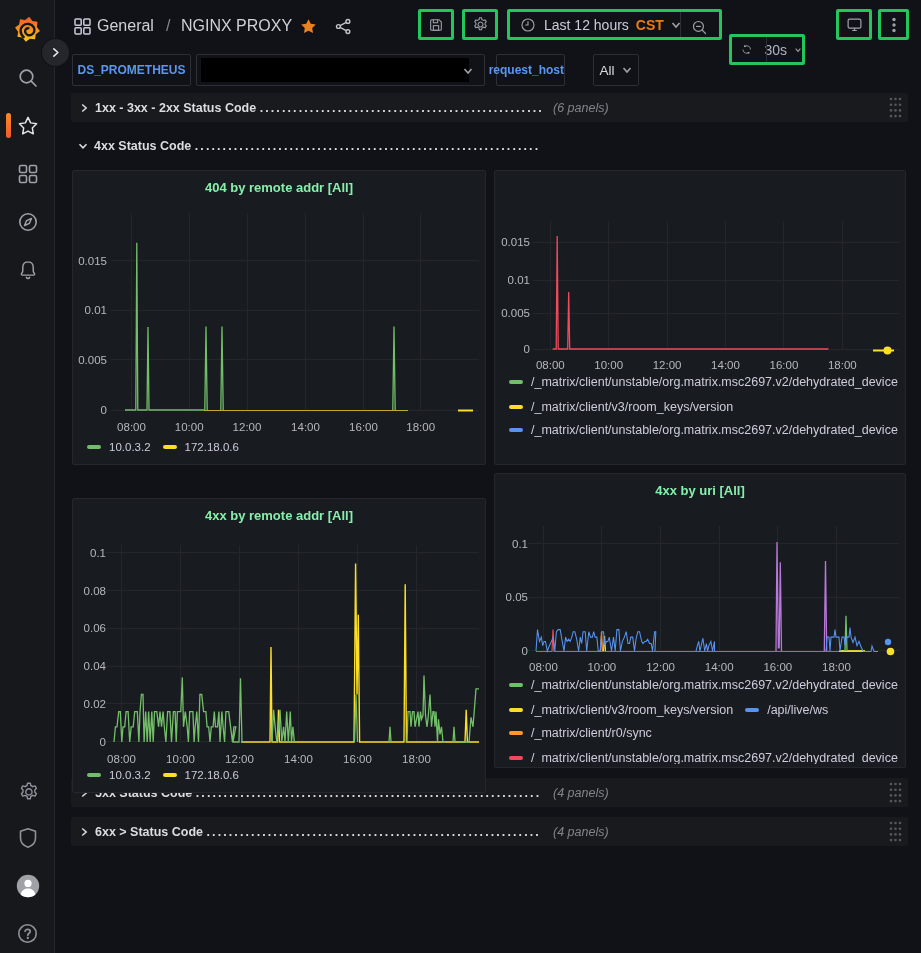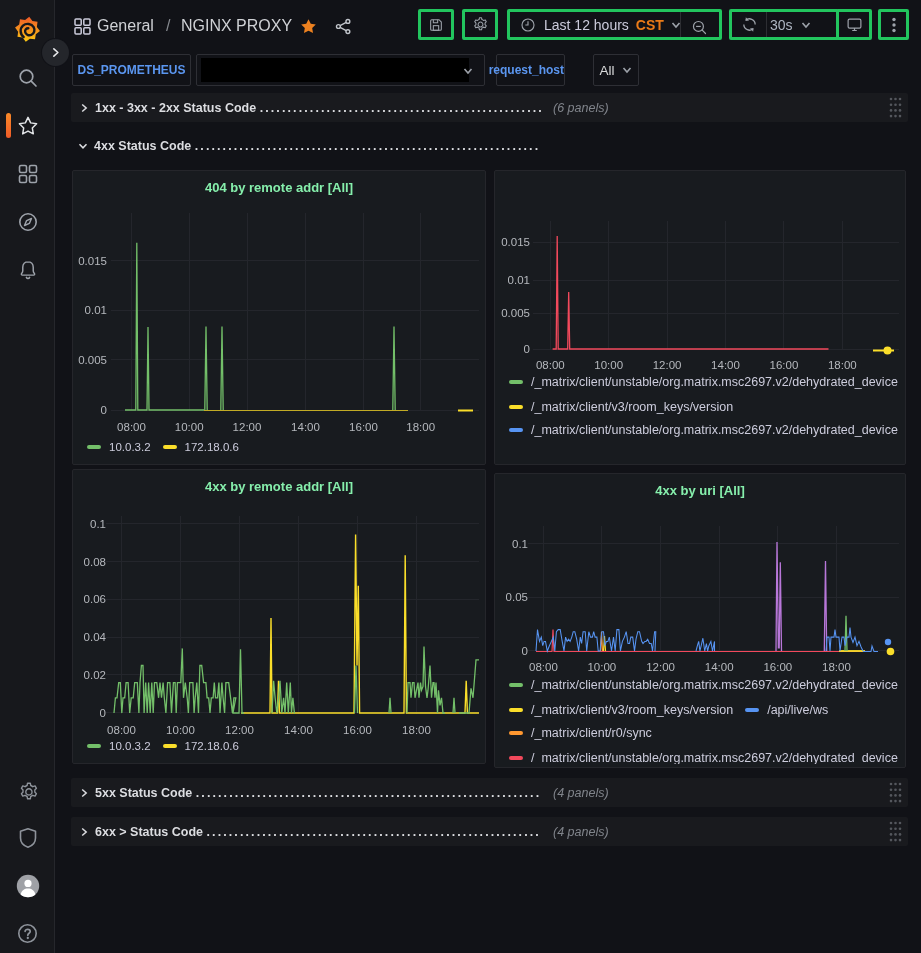--- a/index.html
+++ b/index.html
@@ -182,21 +182,21 @@
       <path d="M2.5 4 L6 8 L9.5 4" fill="none" stroke="#9da2aa" stroke-width="1.6"></path>
     </svg>
   <div style="position:absolute; right:38px; top:0; bottom:0; border-right:1px solid #2d2e33;"></div>
   <svg style="position:absolute; right:11px; top:7px;" width="17" height="17" viewBox="0 0 24 24">
       <circle cx="10.5" cy="10.5" r="7" fill="none" stroke="#9da2aa" stroke-width="1.7"></circle>
       <path d="M15.8 15.8 L20.5 20.5" stroke="#9da2aa" stroke-width="1.7" stroke-linecap="round"></path>
       <path d="M7.2 10.5 L13.8 10.5" stroke="#9da2aa" stroke-width="1.7"></path>
     </svg>
 </div>
 
-<div class="btn" style="left:729px; width:110px; justify-content:flex-start;">
+<div class="btn" style="left:729px; width:76px; justify-content:flex-start;margin-top:25px;">
   <svg style="margin-left:9px;" width="17" height="17" viewBox="0 0 24 24">
       <g fill="none" stroke="#9da2aa" stroke-width="1.8">
         <path d="M20 12 A8 8 0 0 0 6.5 6.2"></path>
         <path d="M4 12 A8 8 0 0 0 17.5 17.8"></path>
       </g>
       <path d="M6.8 1.8 L6.5 6.6 L11.3 6.8 Z" fill="#9da2aa"></path>
       <path d="M17.2 22.2 L17.5 17.4 L12.7 17.2 Z" fill="#9da2aa"></path>
     </svg>
   <div style="position:absolute; left:34px; top:0; bottom:0; border-right:1px solid #2d2e33;"></div>
   <span style="color:#aeb6c2; font-size:14px; margin-left:12px;">30s</span>
@@ -373,21 +373,21 @@
 <text class="xtick" x="347.3" y="197.5">18:00</text>
 <path d="M57.6,178 L61.2,178 L62.2,65 L63.2,178 L72.7,178 L73.7,121 L74.7,178 L333.5,178" stroke="#f2495c" stroke-width="1.3" fill="none"></path>
 <path d="M378,179.5 L399,179.5" stroke="#fade2a" stroke-width="2" fill="none"></path>
 <circle cx="392.5" cy="179.5" r="4" fill="#fade2a"></circle>
 </svg>
   <div class="leg" style="left:14px; top:204px;"><span class="sw" style="background:#73bf69;"></span>/_matrix/client/unstable/org.matrix.msc2697.v2/dehydrated_device</div>
   <div class="leg" style="left:14px; top:229px;"><span class="sw" style="background:#fade2a;"></span>/_matrix/client/v3/room_keys/version</div>
   <div class="leg" style="left:14px; top:252px;"><span class="sw" style="background:#5794f2;"></span>/_matrix/client/unstable/org.matrix.msc2697.v2/dehydrated_device</div>
 </div>
 
-<div class="panel" id="p3" style="left:72px; top:469px; width:414px; height:295px;">
+<div class="panel" id="p3" style="left:72px; top:498px; width:414px; height:295px;">
   <div class="ptitle">4xx by remote addr [All]</div>
   <svg width="414" height="295" id="svg3">
 <line class="gl" x1="48.5" y1="46" x2="48.5" y2="244"></line>
 <line class="gl" x1="107.5" y1="46" x2="107.5" y2="244"></line>
 <line class="gl" x1="166.5" y1="46" x2="166.5" y2="244"></line>
 <line class="gl" x1="225.5" y1="46" x2="225.5" y2="244"></line>
 <line class="gl" x1="284.5" y1="46" x2="284.5" y2="244"></line>
 <line class="gl" x1="343.5" y1="46" x2="343.5" y2="244"></line>
 <line class="gl" x1="33" y1="53.7" x2="406" y2="53.7"></line>
 <line class="gl" x1="33" y1="91.5" x2="406" y2="91.5"></line>

